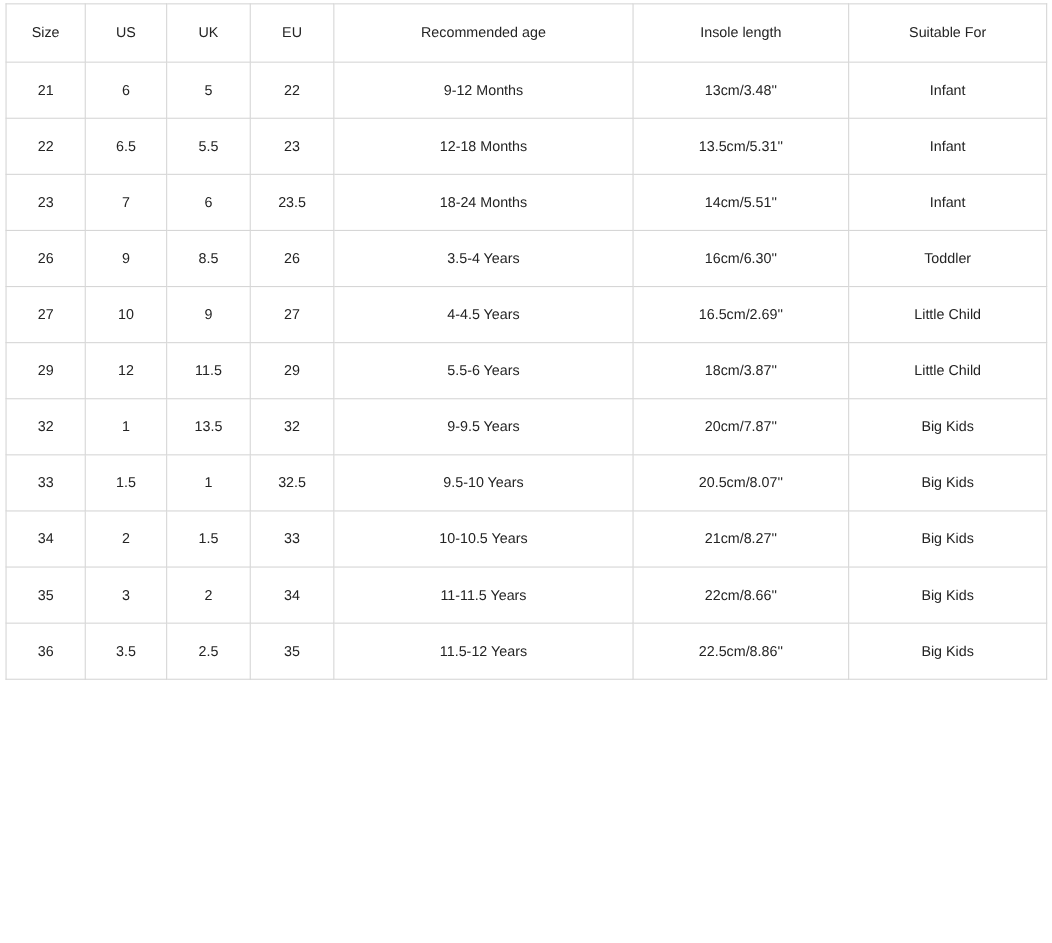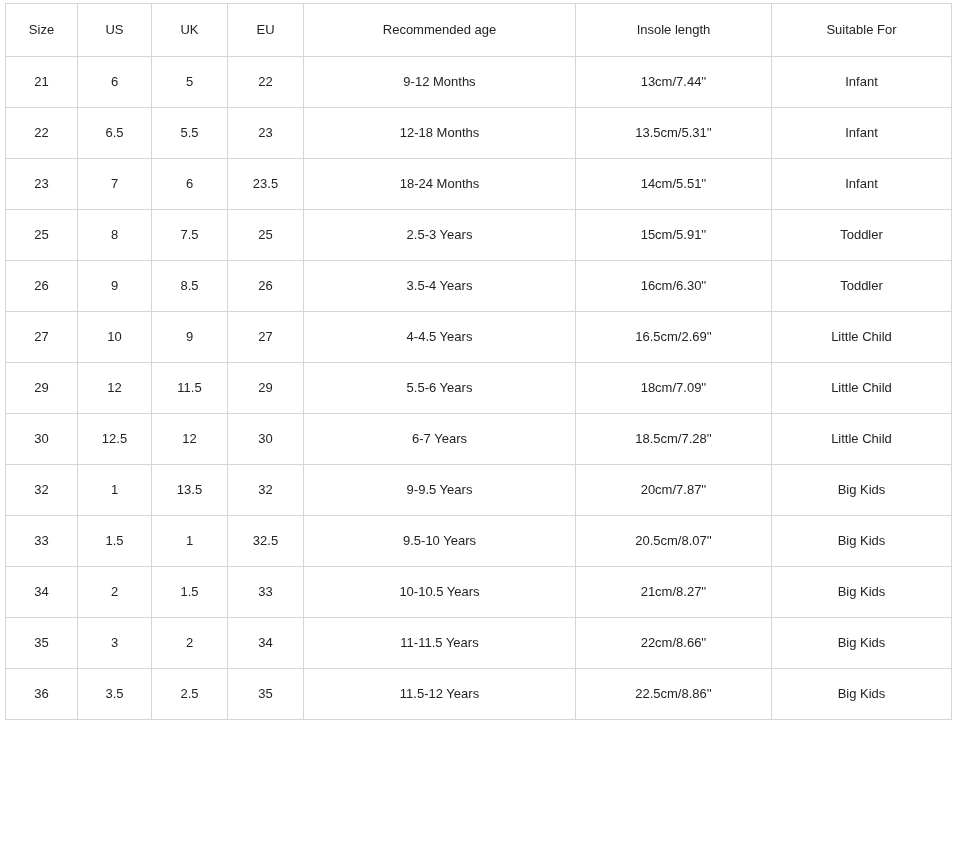--- a/index.html
+++ b/index.html
@@ -78,49 +78,40 @@
         <th>Suitable For</th>
       </tr>
     </thead>
     <tbody>
       <tr>
         <td>21</td>
         <td>6</td>
         <td>5</td>
         <td>22</td>
         <td>9-12 Months</td>
-        <td>13cm/7.44''</td>
+        <td>13cm/3.48''</td>
         <td>Infant</td>
       </tr>
       <tr>
         <td>22</td>
         <td>6.5</td>
         <td>5.5</td>
         <td>23</td>
         <td>12-18 Months</td>
         <td>13.5cm/5.31''</td>
         <td>Infant</td>
       </tr>
       <tr>
         <td>23</td>
         <td>7</td>
         <td>6</td>
         <td>23.5</td>
         <td>18-24 Months</td>
         <td>14cm/5.51''</td>
         <td>Infant</td>
-      </tr>
-      <tr>
-        <td>25</td>
-        <td>8</td>
-        <td>7.5</td>
-        <td>25</td>
-        <td>2.5-3 Years</td>
-        <td>15cm/5.91''</td>
-        <td>Toddler</td>
       </tr>
       <tr>
         <td>26</td>
         <td>9</td>
         <td>8.5</td>
         <td>26</td>
         <td>3.5-4 Years</td>
         <td>16cm/6.30''</td>
         <td>Toddler</td>
       </tr>
@@ -132,30 +123,21 @@
         <td>4-4.5 Years</td>
         <td>16.5cm/2.69''</td>
         <td>Little Child</td>
       </tr>
       <tr>
         <td>29</td>
         <td>12</td>
         <td>11.5</td>
         <td>29</td>
         <td>5.5-6 Years</td>
-        <td>18cm/7.09''</td>
-        <td>Little Child</td>
-      </tr>
-      <tr>
-        <td>30</td>
-        <td>12.5</td>
-        <td>12</td>
-        <td>30</td>
-        <td>6-7 Years</td>
-        <td>18.5cm/7.28''</td>
+        <td>18cm/3.87''</td>
         <td>Little Child</td>
       </tr>
       <tr>
         <td>32</td>
         <td>1</td>
         <td>13.5</td>
         <td>32</td>
         <td>9-9.5 Years</td>
         <td>20cm/7.87''</td>
         <td>Big Kids</td>

